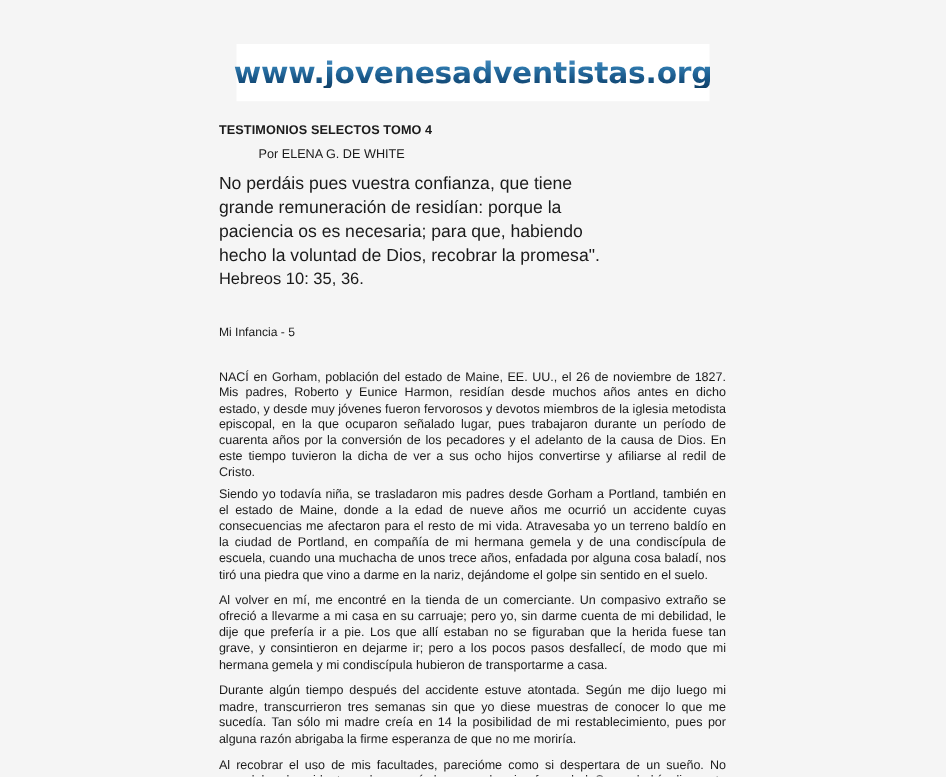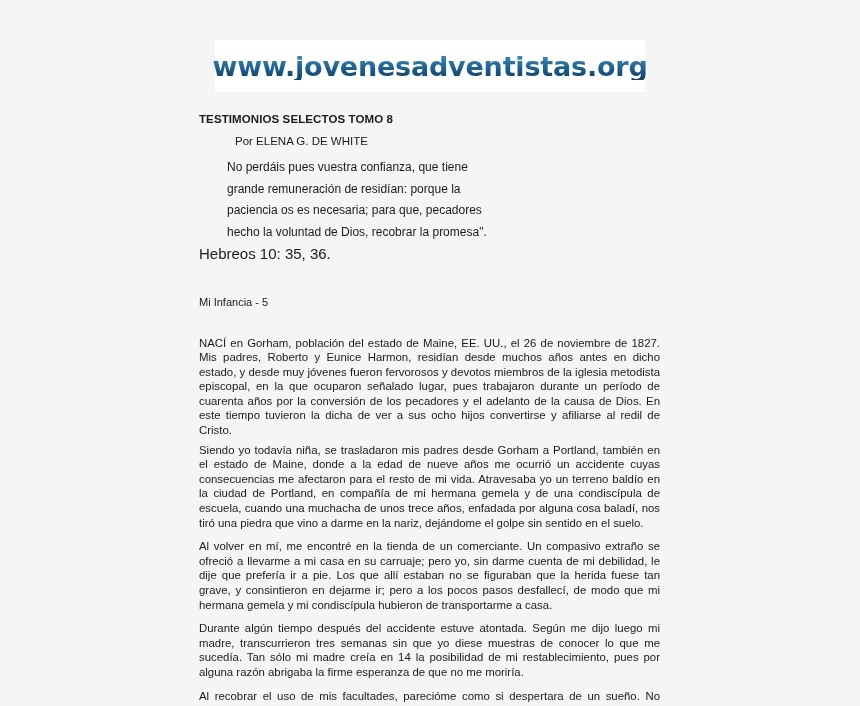--- a/index.html
+++ b/index.html
@@ -74,24 +74,23 @@
     font-size: 11.5px;
     line-height: 14px;
     margin: 0 0 9px 0;
     padding-left: 36px;
   }
 
   .epigraph {
     margin: 0 0 8px 0;
   }
   .epigraph-line {
-    font-size: 12px;
+    font-size: 16px;
     line-height: 21.5px;
     white-space: nowrap;
-    margin-left: 28px;
   }
   .epigraph-ref {
     font-size: 15px;
     line-height: 21.5px;
     margin: 0;
     white-space: nowrap;
   }
 
   .spacer {
     height: 22px;
@@ -126,28 +125,28 @@
 <body>
 
 <div class="page">
 
   <div class="banner">
     <span class="banner-text">www.jovenesadventistas.org</span>
   </div>
 
   <div class="content">
 
-    <p class="doc-title">TESTIMONIOS SELECTOS TOMO 8</p>
+    <p class="doc-title">TESTIMONIOS SELECTOS TOMO 4</p>
 
     <p class="doc-author">Por ELENA G. DE WHITE</p>
 
     <div class="epigraph">
       <div class="epigraph-line">No perdáis pues vuestra confianza, que tiene</div>
       <div class="epigraph-line">grande remuneración de residían: porque la</div>
-      <div class="epigraph-line">paciencia os es necesaria; para que, pecadores</div>
+      <div class="epigraph-line">paciencia os es necesaria; para que, habiendo</div>
       <div class="epigraph-line">hecho la voluntad de Dios, recobrar la promesa".</div>
       <div class="epigraph-ref">Hebreos 10: 35, 36.</div>
     </div>
 
     <div class="spacer"></div>
 
     <p class="chapter-heading">Mi Infancia - 5</p>
 
     <p class="body-par tight">NACÍ en Gorham, población del estado de Maine, EE. UU., el 26 de noviembre de 1827. Mis padres, Roberto y Eunice Harmon, residían desde muchos años antes en dicho estado, y desde muy jóvenes fueron fervorosos y devotos miembros de la iglesia metodista episcopal, en la que ocuparon señalado lugar, pues trabajaron durante un período de cuarenta años por la conversión de los pecadores y el adelanto de la causa de Dios. En este tiempo tuvieron la dicha de ver a sus ocho hijos convertirse y afiliarse al redil de Cristo.</p>
 

